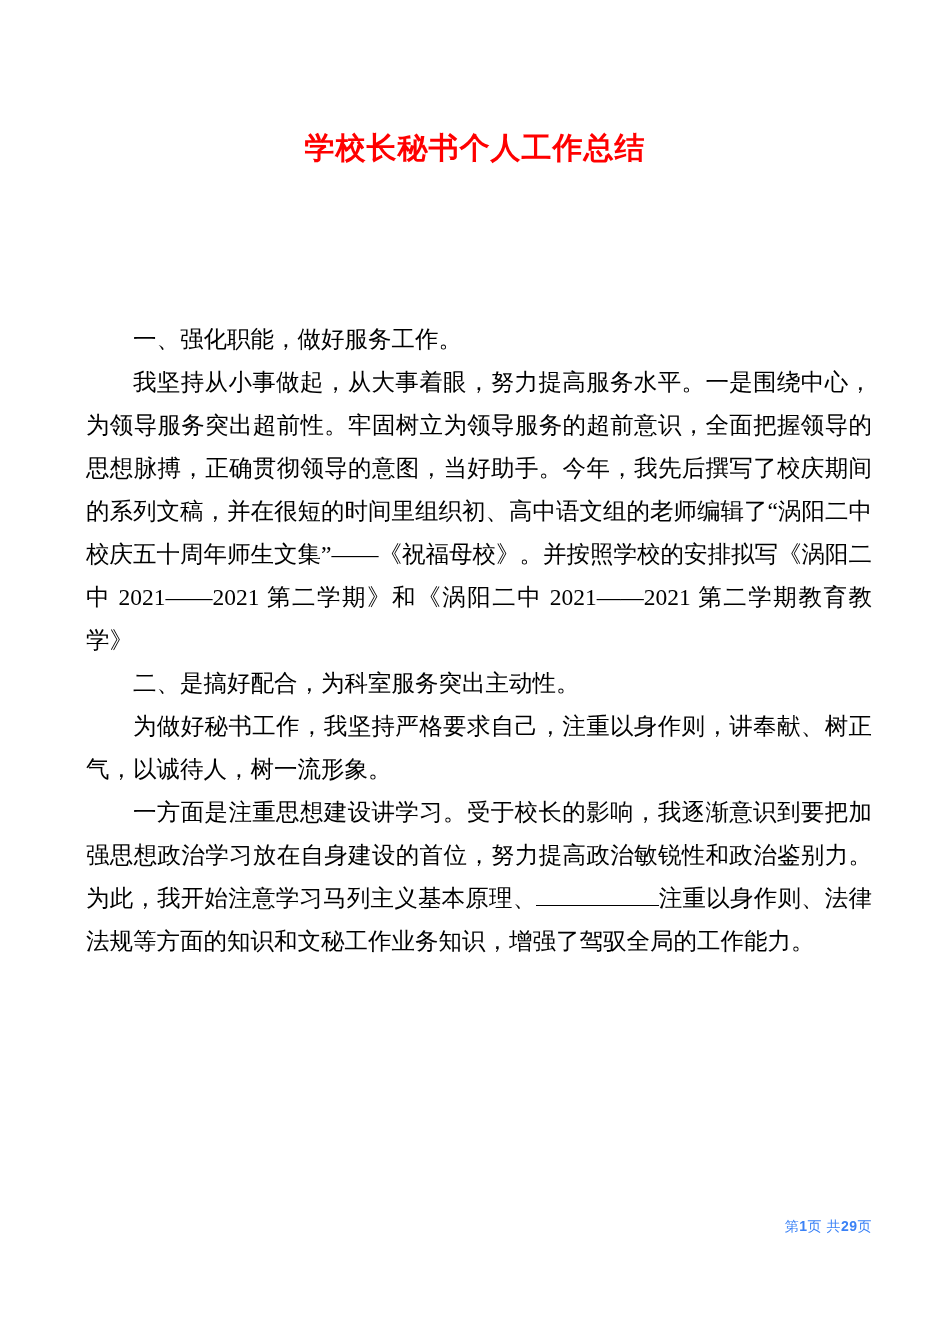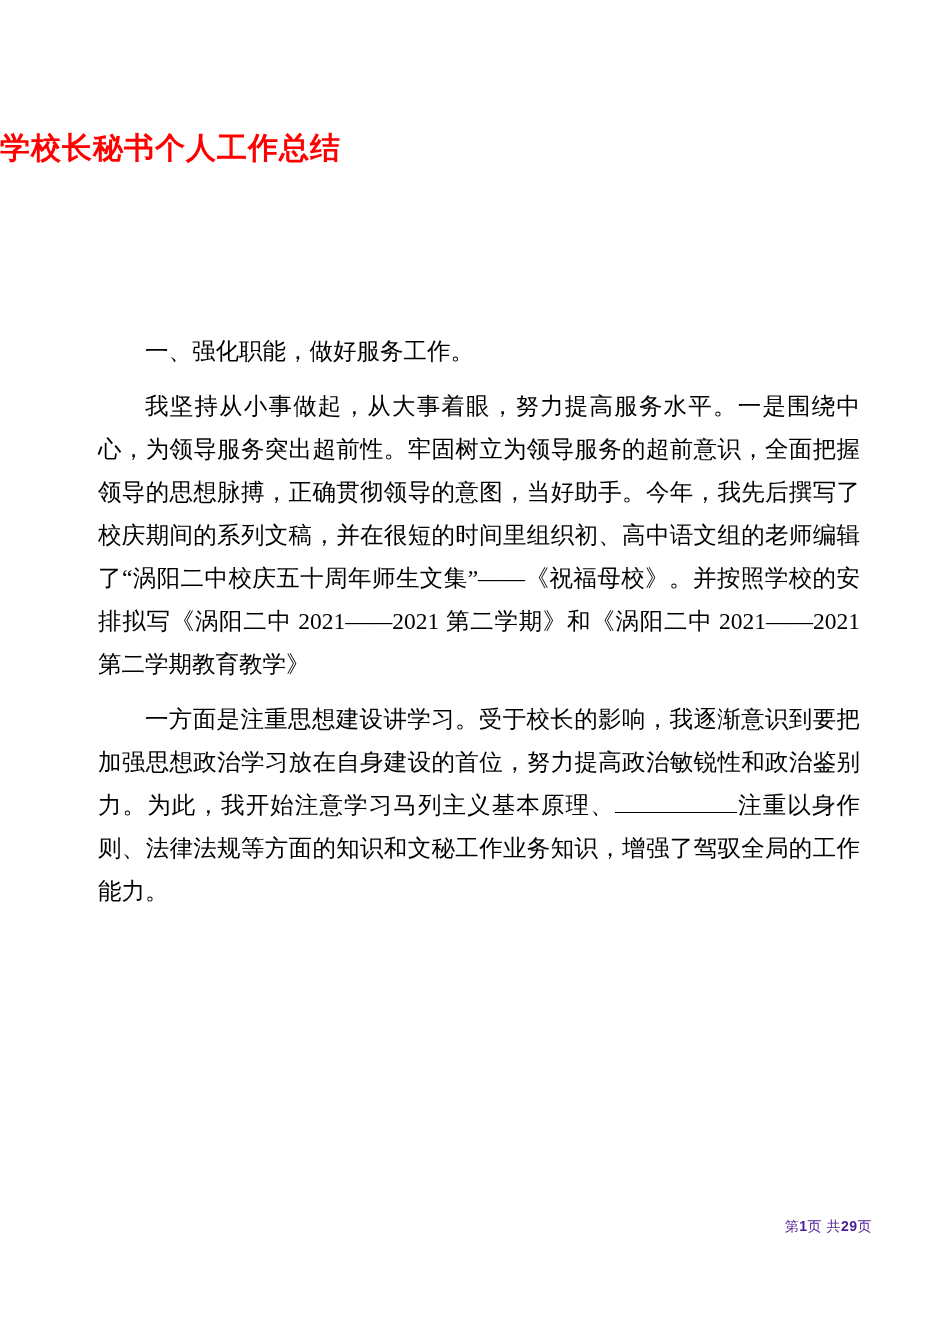--- a/index.html
+++ b/index.html
@@ -14,73 +14,75 @@
     background: #ffffff;
     box-sizing: border-box;
     font-family: "Liberation Serif", "DejaVu Serif", serif;
     overflow: hidden;
   }
   .doc-title {
     position: absolute;
     top: 128px;
     left: 0;
     width: 950px;
-    text-align: left;
+    text-align: center;
     color: #ff0000;
     font-family: "Liberation Sans", "DejaVu Sans", sans-serif;
     font-weight: bold;
     font-size: 30px;
     letter-spacing: 1px;
     white-space: nowrap;
   }
   .body-text {
     position: absolute;
     top: 318px;
     left: 86px;
     width: 786px;
     font-size: 23.5px;
     line-height: 43px;
     color: #000000;
     text-align: justify;
     text-justify: inter-ideograph;
   }
   .body-text p {
-    margin: 12px;
+    margin: 0;
     text-indent: 2em;
   }
   .underline-blank {
     display: inline-block;
     border-bottom: 1px solid #000;
     width: 5.2em;
     vertical-align: baseline;
   }
   .footer {
     position: absolute;
     bottom: 108px;
     right: 78px;
     font-family: "Liberation Sans", "DejaVu Sans", sans-serif;
     font-size: 14px;
-    color: #4c1d95;
+    color: #3b82f6;
     letter-spacing: 0.5px;
     white-space: nowrap;
   }
   .footer .num {
     font-weight: bold;
   }
 </style>
 </head>
 <body>
 
 <div class="page">
 
   <div class="doc-title">学校长秘书个人工作总结</div>
 
   <div class="body-text">
     <p>一、强化职能，做好服务工作。</p>
     <p>我坚持从小事做起，从大事着眼，努力提高服务水平。一是围绕中心，为领导服务突出超前性。牢固树立为领导服务的超前意识，全面把握领导的思想脉搏，正确贯彻领导的意图，当好助手。今年，我先后撰写了校庆期间的系列文稿，并在很短的时间里组织初、高中语文组的老师编辑了“涡阳二中校庆五十周年师生文集”——《祝福母校》。并按照学校的安排拟写《涡阳二中 2021——2021 第二学期》和《涡阳二中 2021——2021 第二学期教育教学》</p>
+    <p>二、是搞好配合，为科室服务突出主动性。</p>
+    <p>为做好秘书工作，我坚持严格要求自己，注重以身作则，讲奉献、树正气，以诚待人，树一流形象。</p>
     <p><span>一方面是注重思想建设讲学习。受于校长的影响，我逐渐意识到要把加强思想政治学习放在自身建设的首位，努力提高政治敏锐性和政治鉴别力。为此，我开始注意学习马列主义基本原理、</span><span class="underline-blank"></span><span>注重以身作则、法律法规等方面的知识和文秘工作业务知识，增强了驾驭全局的工作能力。</span></p>
   </div>
 
   <div class="footer">
     <span>第</span><span class="num">1</span><span>页 共</span><span class="num">29</span><span>页</span>
   </div>
 
 </div>
 
 </body></html>

